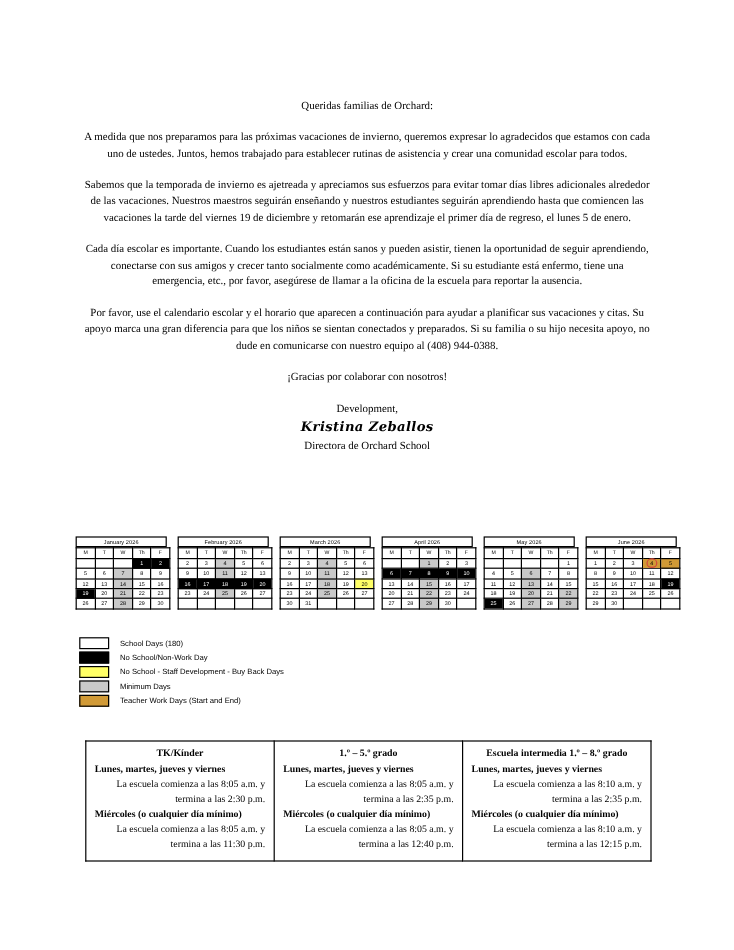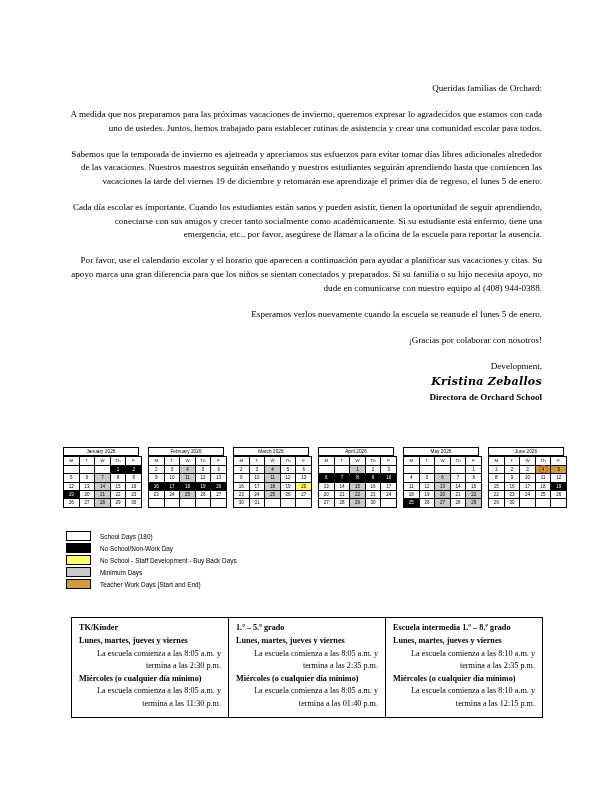--- a/index.html
+++ b/index.html
@@ -3,28 +3,28 @@
 <meta charset="utf-8">
 <style>
   html,body{margin:0;padding:0;background:#8a8a8a;}
   body{font-family:"Liberation Serif",serif;}
   .page{
     width:612px;height:792px;background:#ffffff;margin:0 auto;position:relative;
     box-sizing:border-box;overflow:hidden;
   }
   .letter{
     position:absolute;left:70px;top:82px;width:472px;
-    font-size:9.1px;line-height:13.6px;color:#000;text-align:right;
+    font-size:9.1px;line-height:13.6px;color:#000;text-align:center;
   }
   .letter p{margin:0 0 12.5px 0;}
   .sig-name{
     font-family:"DejaVu Serif",serif;font-style:italic;font-weight:bold;
     font-size:11px;line-height:15px;letter-spacing:.3px;margin:1px 0 2px 0;
   }
-  .sig-title{font-size:9.1px;line-height:13px;font-weight:bold;}
+  .sig-title{font-size:9.1px;line-height:13px;}
   .atent{margin-bottom:0 !important;}
 
   
   .cal-strip{
     position:absolute;left:63px;top:447px;width:500px;
     display:flex;gap:9px;
   }
   .cal{width:76px;font-family:"Liberation Sans",sans-serif;}
   .cal table{border-collapse:collapse;width:100%;table-layout:fixed;}
   .cal .mtitle{
@@ -68,36 +68,35 @@
   
   .sched{
     position:absolute;left:71px;top:617px;width:472px;
     border-collapse:collapse;table-layout:fixed;
   }
   .sched td{
     border:1.1px solid #000;vertical-align:top;
     padding:4px 7px 6px 7px;font-size:8.2px;line-height:12.6px;
     font-family:"Liberation Serif",serif;
   }
-  .sched .hdr{font-weight:bold;display:block;margin-bottom:0.5px;}
+  .sched .hdr{text-align:center;font-weight:bold;display:block;margin-bottom:0.5px;}
   .sched .bold{font-weight:bold;display:block;}
   .sched .ln{display:block;text-align:right;}
 </style>
 </head>
 <body>
 
 <div class="page">
 
   <div class="letter">
     <p>Queridas familias de Orchard:</p>
     <p>A medida que nos preparamos para las próximas vacaciones de invierno, queremos expresar lo agradecidos que estamos con cada uno de ustedes. Juntos, hemos trabajado para establecer rutinas de asistencia y crear una comunidad escolar para todos.</p>
     <p>Sabemos que la temporada de invierno es ajetreada y apreciamos sus esfuerzos para evitar tomar días libres adicionales alrededor de las vacaciones. Nuestros maestros seguirán enseñando y nuestros estudiantes seguirán aprendiendo hasta que comiencen las vacaciones la tarde del viernes 19 de diciembre y retomarán ese aprendizaje el primer día de regreso, el lunes 5 de enero.</p>
     <p>Cada día escolar es importante. Cuando los estudiantes están sanos y pueden asistir, tienen la oportunidad de seguir aprendiendo, conectarse con sus amigos y crecer tanto socialmente como académicamente. Si su estudiante está enfermo, tiene una emergencia, etc., por favor, asegúrese de llamar a la oficina de la escuela para reportar la ausencia.</p>
     <p>Por favor, use el calendario escolar y el horario que aparecen a continuación para ayudar a planificar sus vacaciones y citas. Su apoyo marca una gran diferencia para que los niños se sientan conectados y preparados.  Si su familia o su hijo necesita apoyo, no dude en comunicarse con nuestro equipo al (408) 944-0388.</p>
-    <p>Esperamos verlos nuevamente cuando la escuela se reanude el lunes 5 de enero.</p>
     <p>¡Gracias por colaborar con nosotros!</p>
     <p class="atent">Development,</p>
     <div class="sig-name">Kristina Zeballos</div>
     <div class="sig-title">Directora de Orchard School</div>
   </div>
 
   <div class="cal-strip">
       <div class="cal">
         <div class="mtitle">January 2026</div>
         <table>
@@ -441,21 +440,21 @@
             <span class="ln">La escuela comienza a las 8:05 a.m. y</span>
             <span class="ln">termina a las 11:30 p.m.</span>
           </td>
           <td>
             <span class="hdr">1.º – 5.º grado</span>
             <span class="bold">Lunes, martes, jueves y viernes</span>
             <span class="ln">La escuela comienza a las 8:05 a.m. y</span>
             <span class="ln">termina a las 2:35 p.m.</span>
             <span class="bold">Miércoles (o cualquier día mínimo)</span>
             <span class="ln">La escuela comienza a las 8:05 a.m. y</span>
-            <span class="ln">termina a las 01:40 p.m.</span>
+            <span class="ln">termina a las 12:40 p.m.</span>
           </td>
           <td>
             <span class="hdr">Escuela intermedia 1.º – 8.º grado</span>
             <span class="bold">Lunes, martes, jueves y viernes</span>
             <span class="ln">La escuela comienza a las 8:10 a.m. y</span>
             <span class="ln">termina a las 2:35 p.m.</span>
             <span class="bold">Miércoles (o cualquier día mínimo)</span>
             <span class="ln">La escuela comienza a las 8:10 a.m. y</span>
             <span class="ln">termina a las 12:15 p.m.</span>
           </td>

